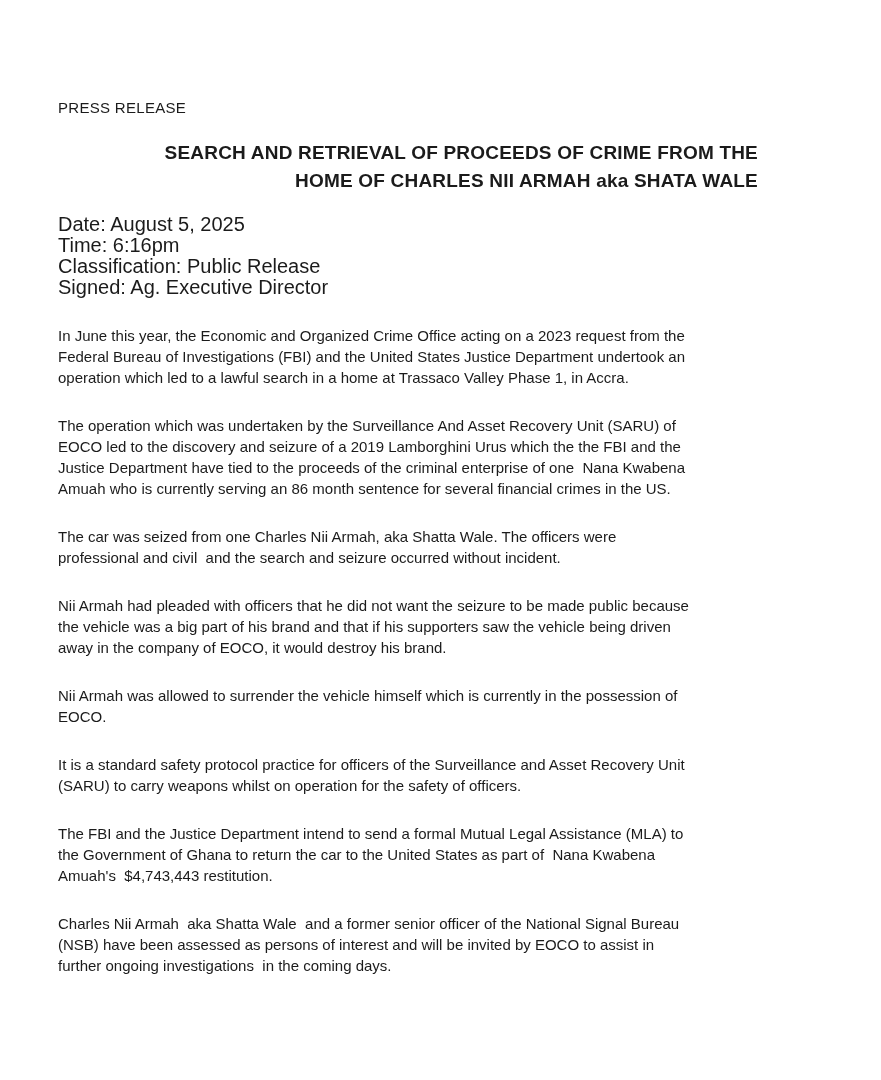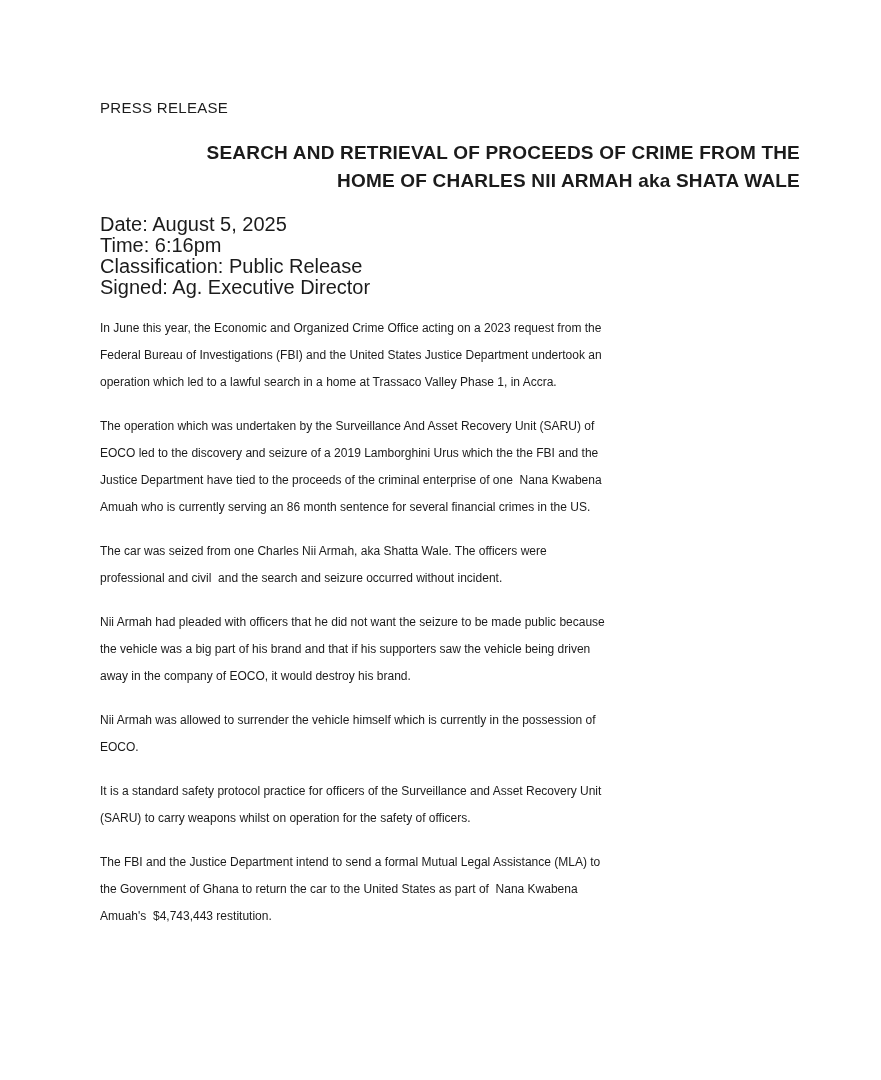--- a/index.html
+++ b/index.html
@@ -11,21 +11,21 @@
     height: 1080px;
     background: var(--page-bg, #ffffff);
     font-family: "Liberation Sans", "DejaVu Sans", sans-serif;
     color: var(--text-color, #1b1b1b);
     overflow: hidden;
   }
   .page {
     box-sizing: border-box;
     width: 881px;
     height: 1080px;
-    padding: 97px 70px 0 100px;
+    padding: 97px 70px 0 58px;
   }
   .kicker {
     font-size: 15px;
     line-height: 21px;
     letter-spacing: 0.3px;
     white-space: pre-wrap;
   }
   h1.doc-title {
     font-size: 19px;
     line-height: 28px;
@@ -38,23 +38,23 @@
   }
   .meta {
     margin-top: 19px;
     font-size: 20px;
     line-height: 21px;
   }
   .meta-line {
     white-space: pre-wrap;
   }
   p.body-para {
-    margin: 17px 0 0 0;
-    font-size: 12px;
-    line-height: 27px;
+    margin: 27px 0 0 0;
+    font-size: 15px;
+    line-height: 21px;
     white-space: pre-wrap;
     max-width: 710px;
   }
 </style>
 </head>
 <body style="--text-color: #1b1b1b; --page-bg: #ffffff;">
 
 <div class="page">
 
   <div class="kicker">PRESS RELEASE</div>
@@ -81,14 +81,17 @@
   <p class="body-para">Nii Armah had pleaded with officers that he did not want the seizure to be made public because
 the vehicle was a big part of his brand and that if his supporters saw the vehicle being driven
 away in the company of EOCO, it would destroy his brand.</p>
   <p class="body-para">Nii Armah was allowed to surrender the vehicle himself which is currently in the possession of
 EOCO.</p>
   <p class="body-para">It is a standard safety protocol practice for officers of the Surveillance and Asset Recovery Unit
 (SARU) to carry weapons whilst on operation for the safety of officers.</p>
   <p class="body-para">The FBI and the Justice Department intend to send a formal Mutual Legal Assistance (MLA) to
 the Government of Ghana to return the car to the United States as part of  Nana Kwabena
 Amuah's  $4,743,443 restitution.</p>
+  <p class="body-para">Charles Nii Armah  aka Shatta Wale  and a former senior officer of the National Signal Bureau
+(NSB) have been assessed as persons of interest and will be invited by EOCO to assist in
+further ongoing investigations  in the coming days.</p>
 
 </div>
 
 </body></html>

